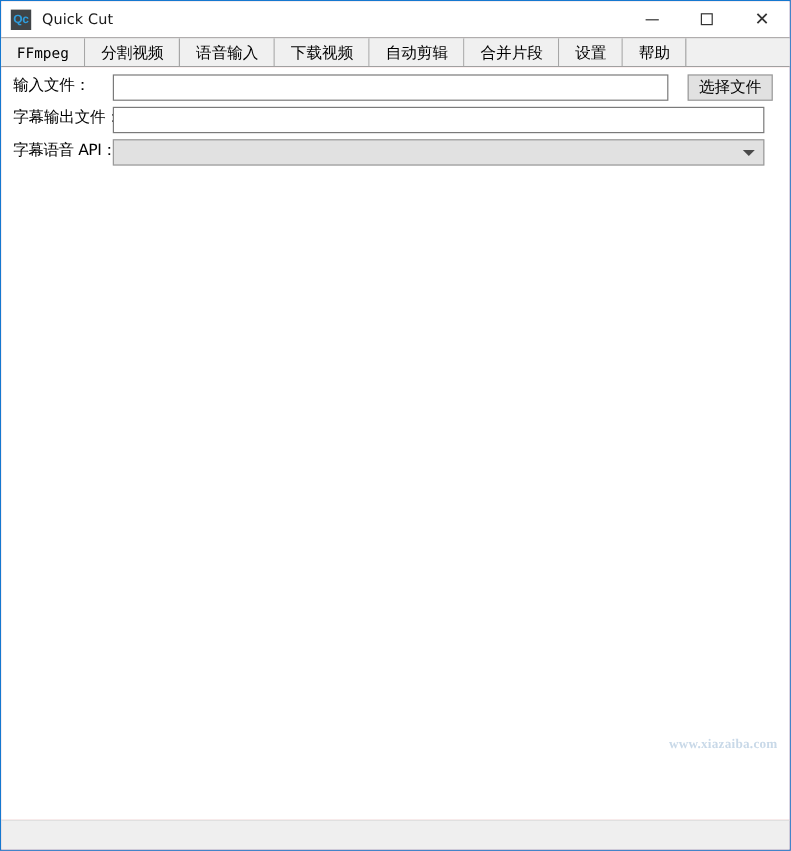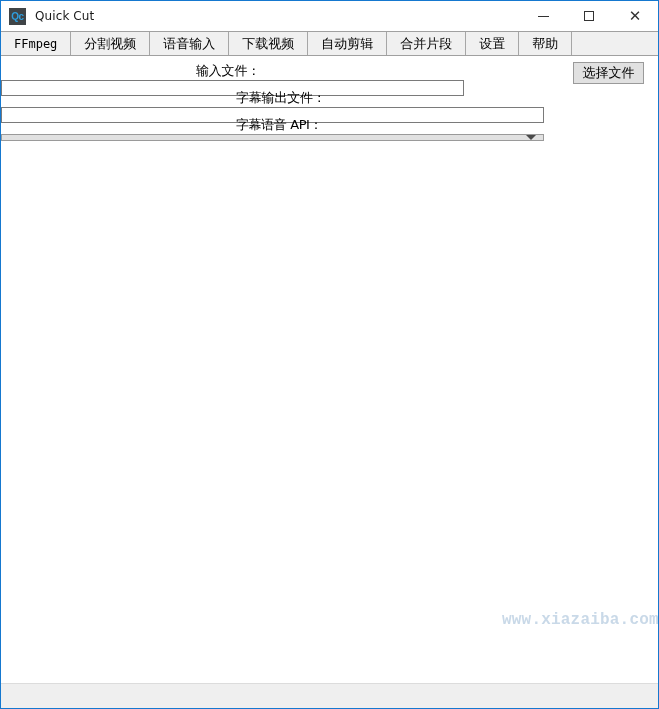--- a/index.html
+++ b/index.html
@@ -148,22 +148,20 @@
     background: #ffffff;
     position: relative;
     overflow: hidden;
   }
 
   .form-row {
     position: absolute;
     left: 0;
     height: 22px;
     display: flex;
-    align-items: center;
-    flex-direction: column;
   }
   .form-label {
     width: 93px;
     padding-left: 10px;
     box-sizing: border-box;
     font-size: 13px;
     color: #000000;
     font-family: "DejaVu Sans", sans-serif;
     white-space: nowrap;
     letter-spacing: -0.2px;
@@ -256,25 +254,25 @@
     line-height: 40px;
     font-weight: bold;
     color: transparent;
     -webkit-text-stroke: 1.4px #cfe0ef;
     font-family: "DejaVu Sans", sans-serif;
     letter-spacing: 1px;
     text-align: right;
     opacity: 0.9;
   }
   .wm-sub {
-    font-size: 16px;
+    font-size: 11px;
     line-height: 12px;
     color: #c9d9e8;
-    font-family: Liberation Mono, monospace;
-    text-align: left;
+    font-family: Liberation Serif, serif;
+    text-align: right;
     letter-spacing: 0.2px;
     margin-top: -3px;
     font-weight: bold;
   }
 </style>
 </head>
 <body>
 
 <div class="window">
 

